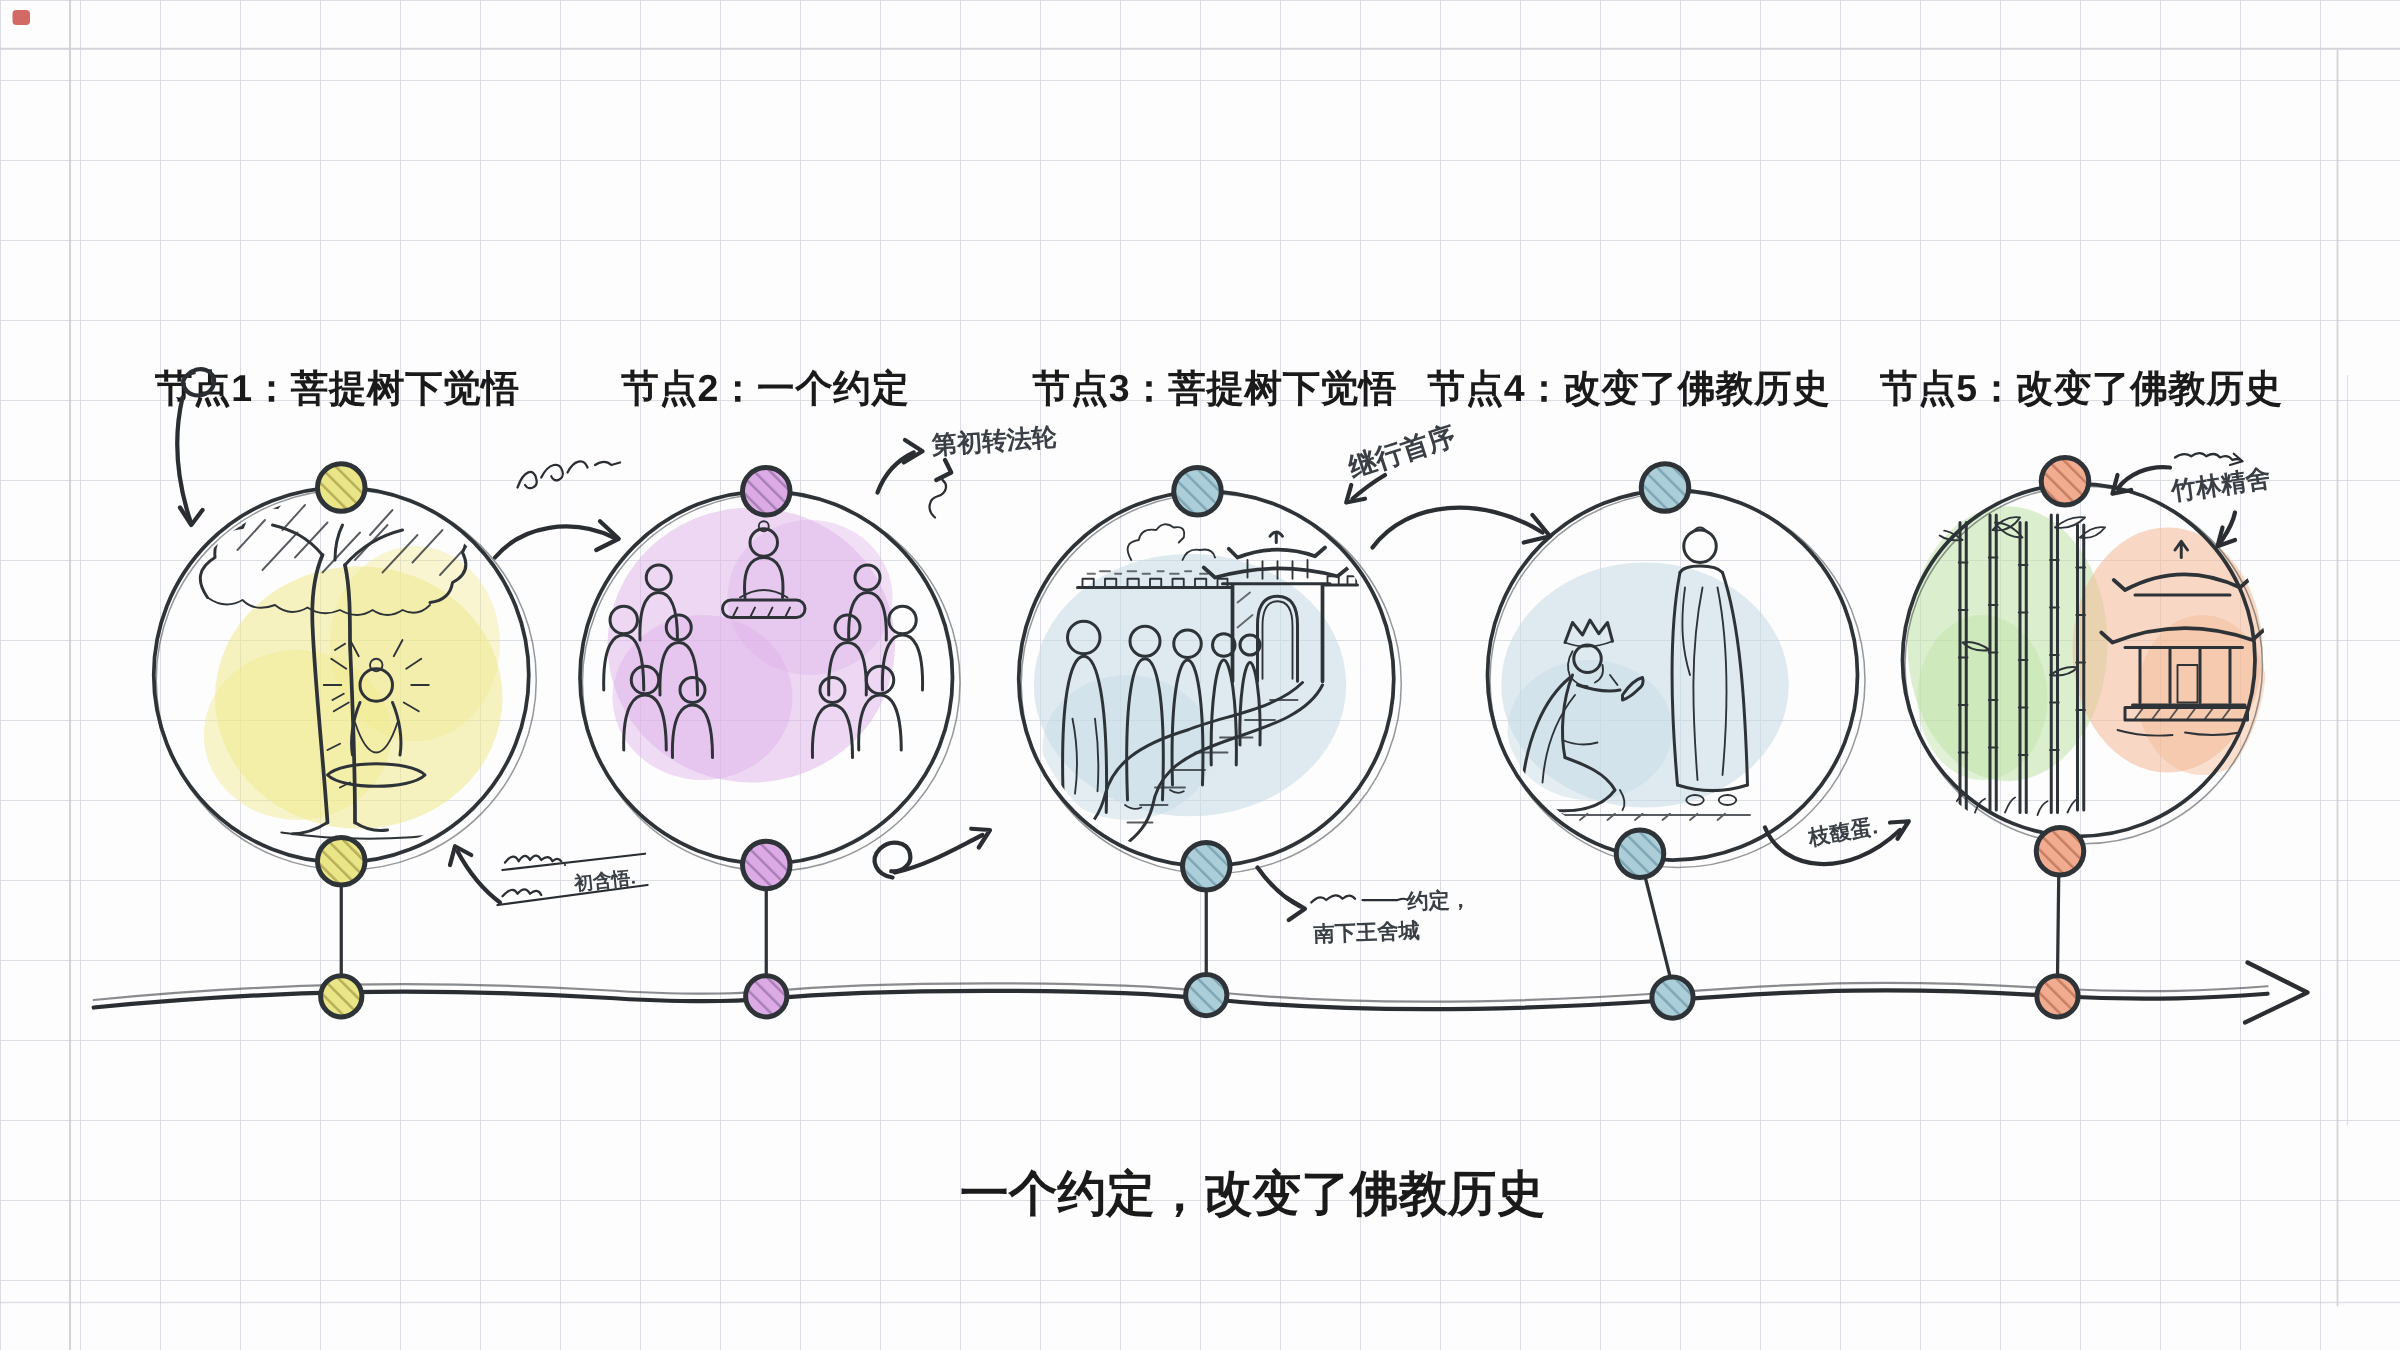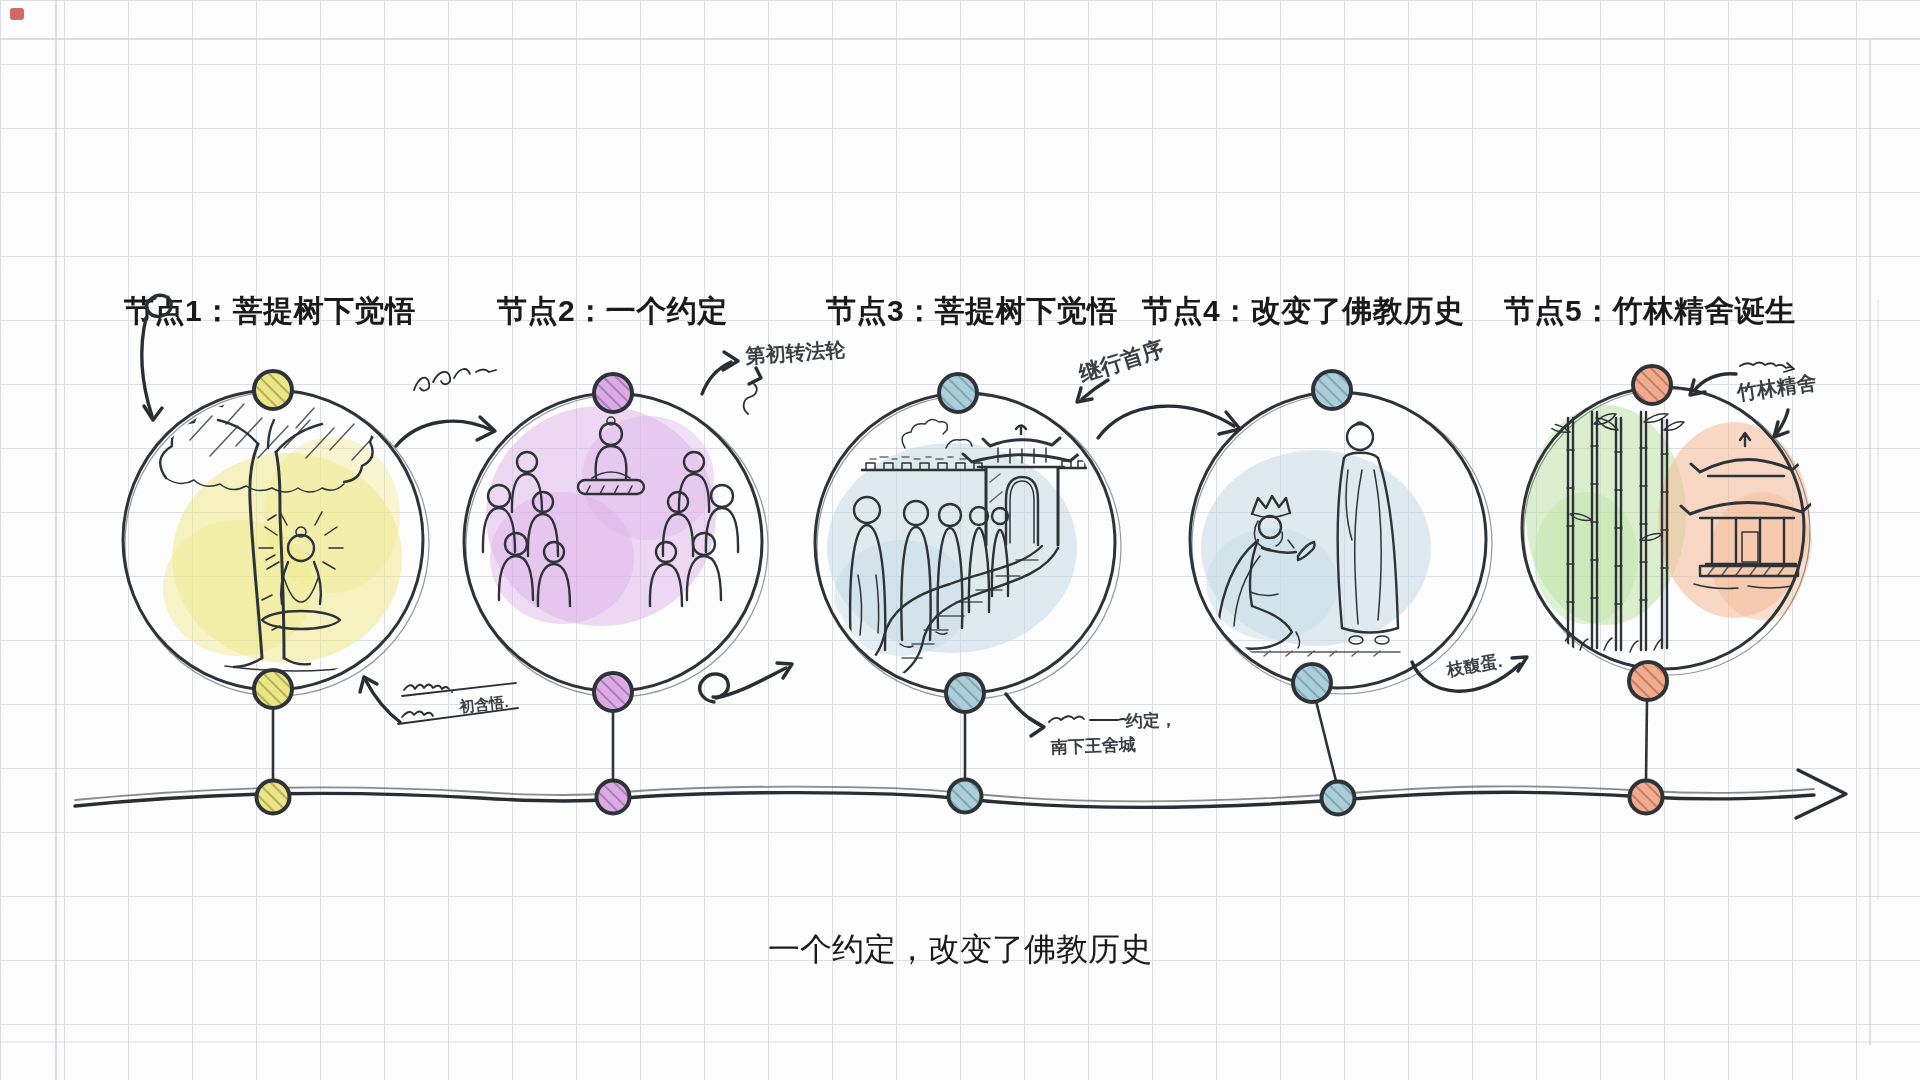--- a/index.html
+++ b/index.html
@@ -11,21 +11,21 @@
       linear-gradient(90deg, var(--grid,#dcdde4) 1px, transparent 1px);
     background-size:64px 64px;
     font-family:"Liberation Sans", sans-serif;
   }
   svg{position:absolute;left:0;top:0;}
   .node-title{
     position:absolute;top:291px;font-size:30px;font-weight:bold;
     color:var(--title_text,#1a1a1a);letter-spacing:0.5px;white-space:nowrap;
   }
   .caption{
-    position:absolute;top:928px;left:768px;font-size:32px;font-weight:normal;
+    position:absolute;top:928px;left:768px;font-size:39px;font-weight:bold;
     color:var(--title_text,#1a1a1a);white-space:nowrap;
   }
   .ink{stroke:var(--ink,#2e3338);fill:none;stroke-width:2.4;stroke-linecap:round;stroke-linejoin:round;}
   .thin{stroke-width:1.5;}
   .thick{stroke-width:3;}
   .ring{stroke-width:3;}
   .ring2{stroke-width:1.2;opacity:.5;}
   .arrow{stroke:var(--arrow_ink,#2a2e32);fill:none;stroke-width:3.4;stroke-linecap:round;stroke-linejoin:round;}
   .scribble{stroke:var(--arrow_ink,#2a2e32);fill:none;stroke-width:1.8;stroke-linecap:round;stroke-linejoin:round;}
   .hand{fill:var(--hand_text,#3a3f45);font-family:"Liberation Sans",sans-serif;font-weight:600;}
@@ -35,21 +35,21 @@
 </style>
 </head>
 <body>
 
 <div id="canvas">
 
   <div class="node-title" style="left:124px">节点1：菩提树下觉悟</div>
   <div class="node-title" style="left:497px">节点2：一个约定</div>
   <div class="node-title" style="left:826px">节点3：菩提树下觉悟</div>
   <div class="node-title" style="left:1142px">节点4：改变了佛教历史</div>
-  <div class="node-title" style="left:1504px">节点5：竹林精舍诞生</div>
+  <div class="node-title" style="left:1504px">节点5：改变了佛教历史</div>
 
   <div class="caption">一个约定，改变了佛教历史</div>
 
   <svg width="1920" height="1080" viewBox="0 0 1920 1080">
     <defs>
       <pattern id="hy" width="9" height="9" patternTransform="rotate(45)" patternUnits="userSpaceOnUse">
         <rect width="9" height="9" fill="#eae586"></rect>
         <line x1="0" y1="2" x2="9" y2="2" class="hatchline" stroke="#b6ae58"></line>
       </pattern>
       <pattern id="hp" width="9" height="9" patternTransform="rotate(45)" patternUnits="userSpaceOnUse">

